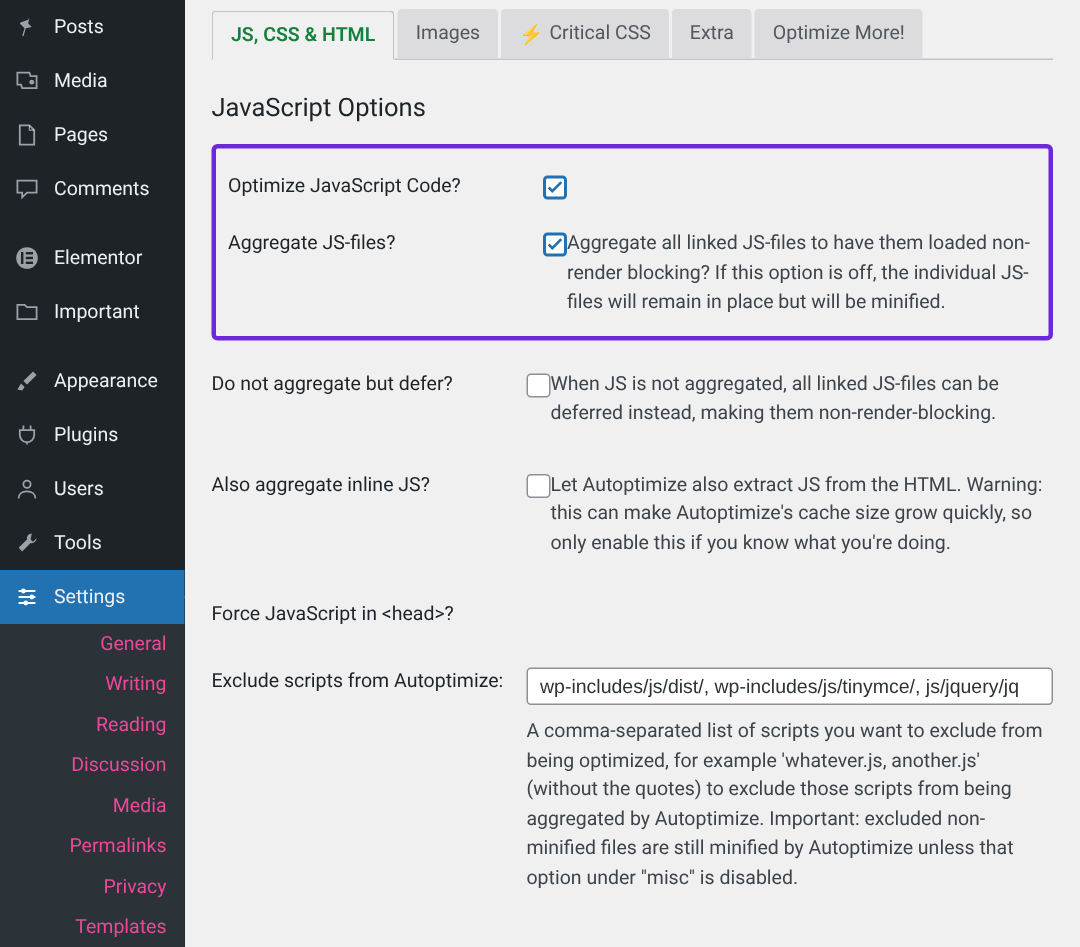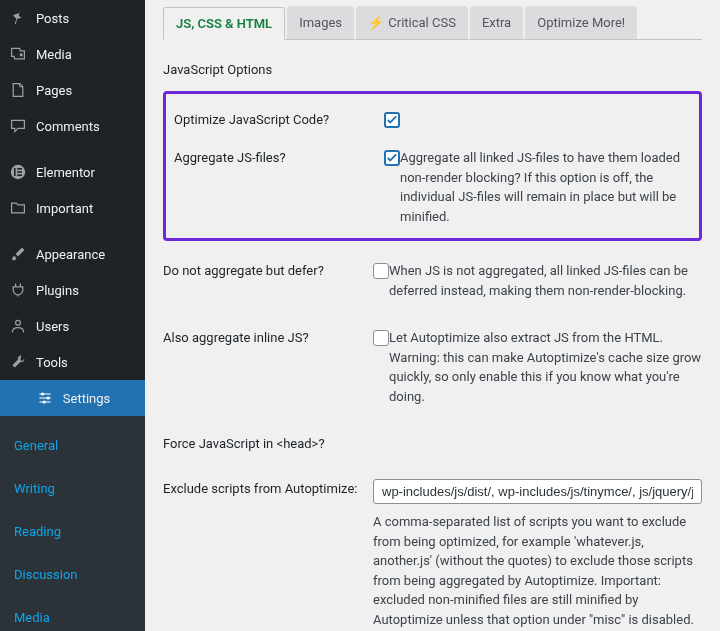--- a/index.html
+++ b/index.html
@@ -1,36 +1,36 @@
 <!DOCTYPE html>
 <html><head>
 <meta charset="utf-8">
 <style>
   * { box-sizing: border-box; margin: 0; padding: 0; }
   body { font-family: -apple-system, BlinkMacSystemFont, "Segoe UI", Roboto, sans-serif; font-size: 13px; background: #f0f0f1; color: #3c434a; width: 720px; height: 631px; overflow: hidden; display: flex; }
   
   
-  .sidebar { width: 145px; background: #1d2327; color: #f0f0f1; height: 100%; overflow-y: auto; font-size: 13px; }
+  .sidebar { width: 123px; background: #1d2327; color: #f0f0f1; height: 100%; overflow-y: auto; font-size: 13px; }
   .menu-item { display: flex; align-items: center; padding: 8px 8px; color: #f0f0f1; cursor: pointer; min-height: 34px; }
   .menu-item .icon { width: 20px; height: 20px; margin-right: 8px; color: rgba(240,246,252,0.6); display: flex; align-items: center; justify-content: center; flex-shrink: 0; }
   .menu-item .label { color: #f0f0f1; }
-  .menu-item.active { background: #2271b1; color: #fff; position: relative; justify-content: center; }
+  .menu-item.active { background: #2271b1; color: #fff; position: relative; }
   .menu-item.active .icon { color: #fff; }
   .menu-item.active::after { content:""; position:absolute; right:-8px; top:50%; transform:translateY(-50%); border:8px solid transparent; border-right-color:#f0f0f1; }
   .submenu { background: #2c3338; }
-  .submenu .sub-item { display: block; padding: 22px 12px 6px 14px; color: #0ea5e9; cursor: pointer; font-size: 13px; }
+  .submenu .sub-item { display: block; padding: 6px 12px 6px 14px; color: #ec4899; cursor: pointer; font-size: 13px; text-align: right; }
 
   
   .main { flex: 1; background: #f0f0f1; padding: 0 18px 20px 18px; height: 100%; overflow-y: auto; }
   .tabs { display: flex; gap: 2px; margin-top: 6px; border-bottom: 1px solid #c3c4c7; }
   .tab { padding: 8px 12px; background: #dcdcde; color: #50575e; font-size: 13px; cursor: pointer; border-top-left-radius: 3px; border-top-right-radius: 3px; display:flex; align-items:center; }
   .tab.active { background: #f0f0f1; color: #15803d; font-weight: 600; border: 1px solid #c3c4c7; border-bottom: 1px solid #f0f0f1; position: relative; top: 1px; }
   .tab .bolt { color:#f0a800; margin-right:4px; }
   
-  .section-title { font-size: 13px; font-weight: 400; color: #1d2327; margin: 22px 0 14px 0; }
+  .section-title { font-size: 17px; font-weight: 400; color: #1d2327; margin: 22px 0 14px 0; }
   .form-row { display: flex; align-items: flex-start; padding: 14px 0; }
   .form-label { width: 210px; flex-shrink: 0; color: #1d2327; font-size: 13px; padding-top: 2px; }
   .form-field { flex: 1; display: flex; align-items: flex-start; gap: 0; }
   .chk { width: 16px; height: 16px; border: 1px solid #8c8f94; border-radius: 3px; background: #fff; flex-shrink: 0; margin-top: 2px; display:flex; align-items:center; justify-content:center; color:#2271b1; }
   .chk.checked { border-color:#2271b1; }
   .desc { color: #3c434a; font-size: 13px; line-height: 1.5; }
   .desc strong { font-weight: 400; }
   
   .highlight-box { border: 3px solid #6d28d9; border-radius: 4px; padding: 6px 8px 2px 8px; margin: 10px 0 6px 0; }
   .highlight-box .form-row { padding: 10px 0; }

